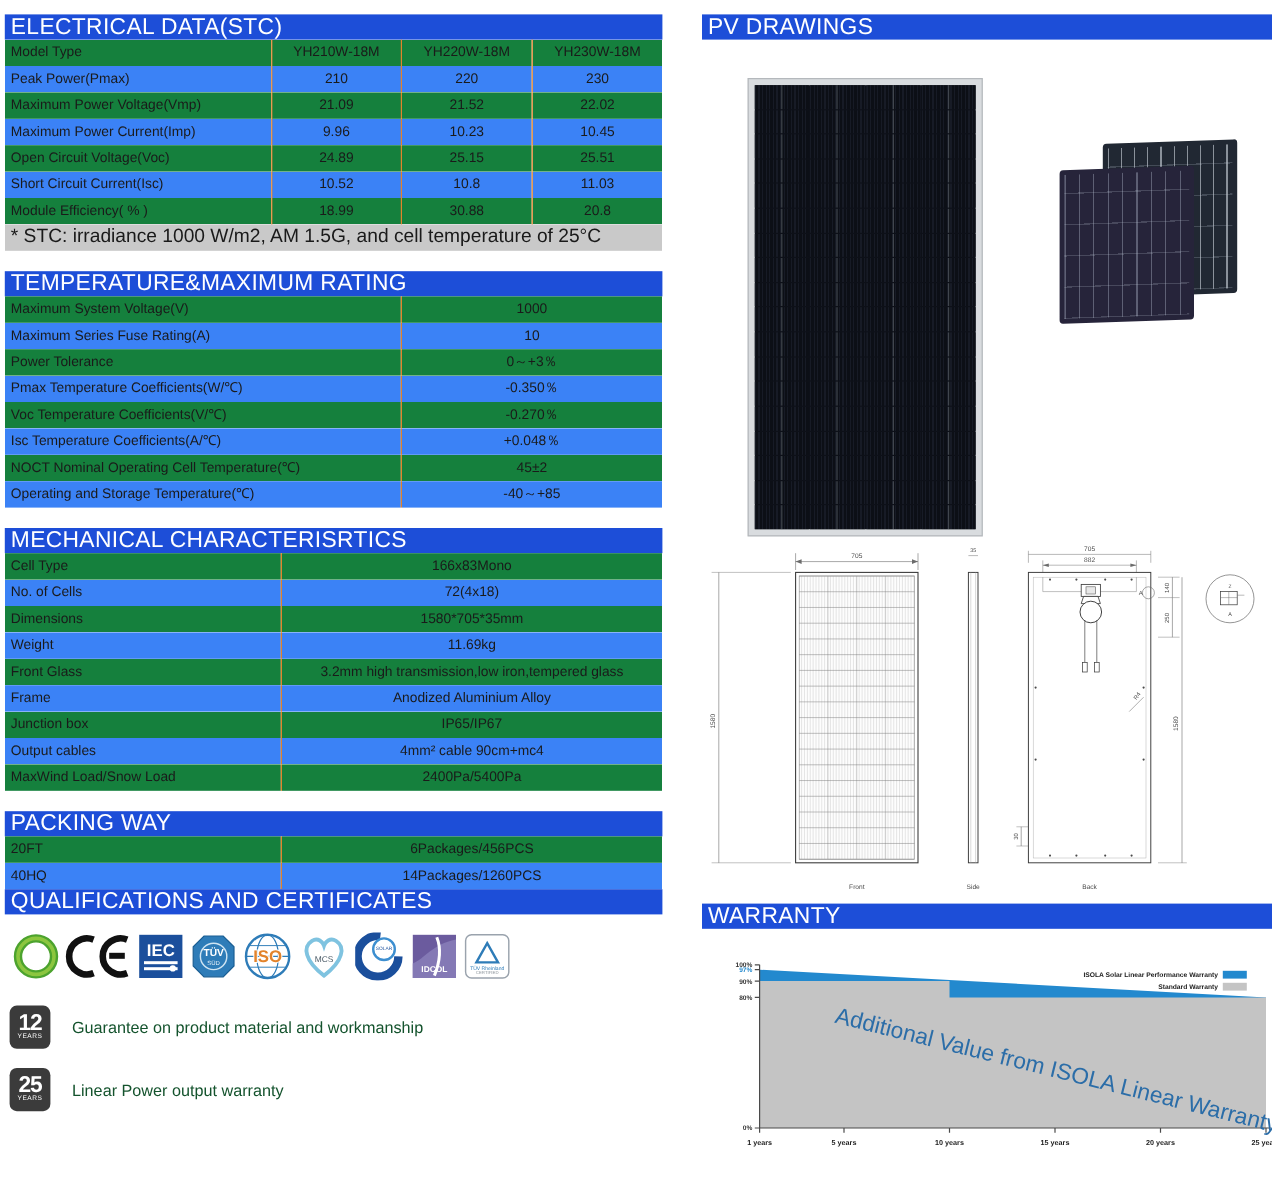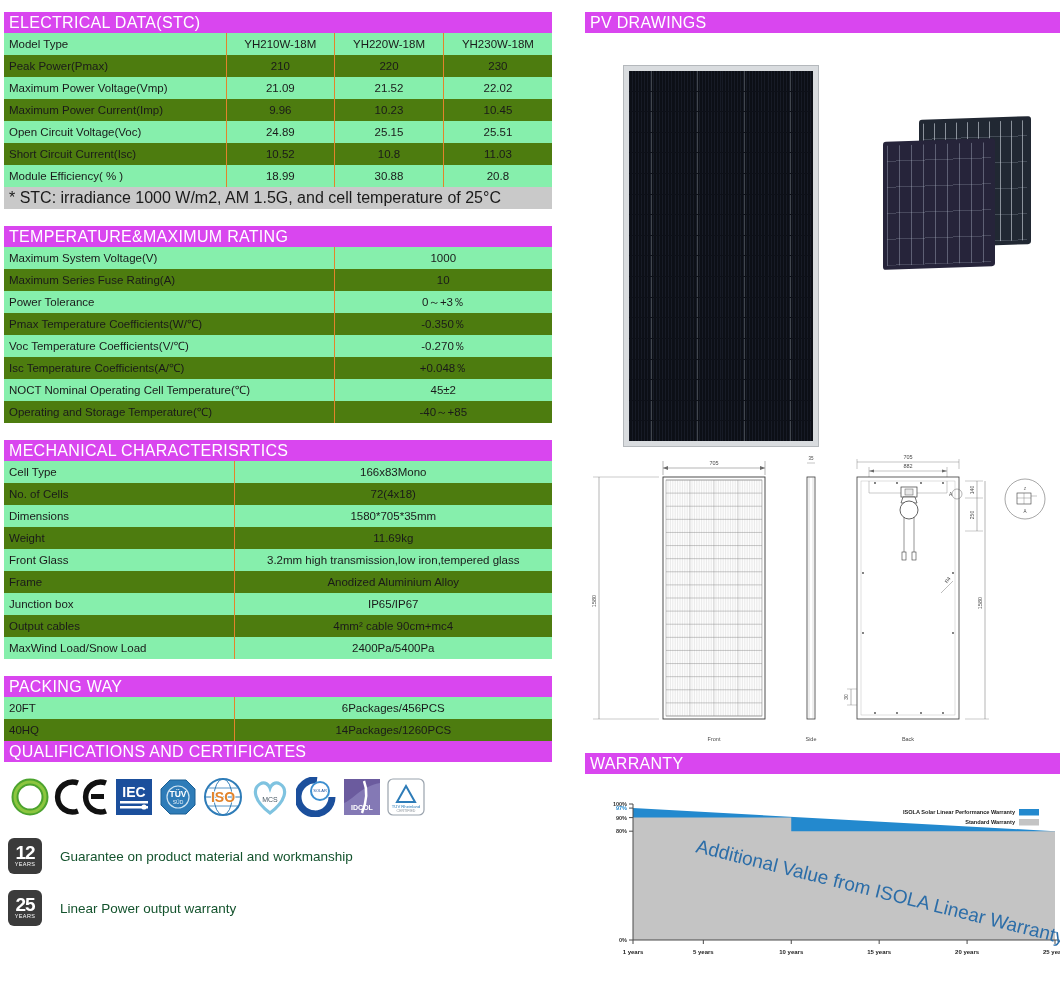--- a/index.html
+++ b/index.html
@@ -10,44 +10,44 @@
     font-family: "Liberation Sans", sans-serif;
     overflow: hidden;
   }
   .page { position: relative; width: 1060px; height: 999px; }
 
   .col-left  { position: absolute; left: 4px;  top: 12px; width: 548px; }
   .col-right { position: absolute; left: 585px; top: 12px; width: 494px; }
 
   
   .sec-head {
-    background: #d946ef;
+    background: #1d4ed8;
     color: #ffffff;
-    font-size: 16px;
+    font-size: 19px;
     letter-spacing: .3px;
     height: 21px;
     line-height: 21px;
     padding-left: 5px;
     white-space: nowrap;
     overflow: hidden;
   }
 
   
   table.spec { width: 100%; border-collapse: collapse; table-layout: fixed; }
   table.spec td {
     font-size: 11.5px;
     color: #1a1a1a;
     height: 22px;
     line-height: 22px;
     padding: 0 5px;
     white-space: nowrap;
     overflow: hidden;
   }
-  table.spec tr.odd  td { background: #86efac; }
-  table.spec tr.even td { background: #4d7c0f; }
+  table.spec tr.odd  td { background: #15803d; }
+  table.spec tr.even td { background: #3b82f6; }
   td.lbl { text-align: left; }
   td.val { text-align: center; border-left: 1px solid #E2832B; }
   tr.note td {
     background: #C9C9C9 !important;
     font-size: 16px;
     text-align: left;
     border-left: none;
   }
 
   .gap { height: 17px; }

